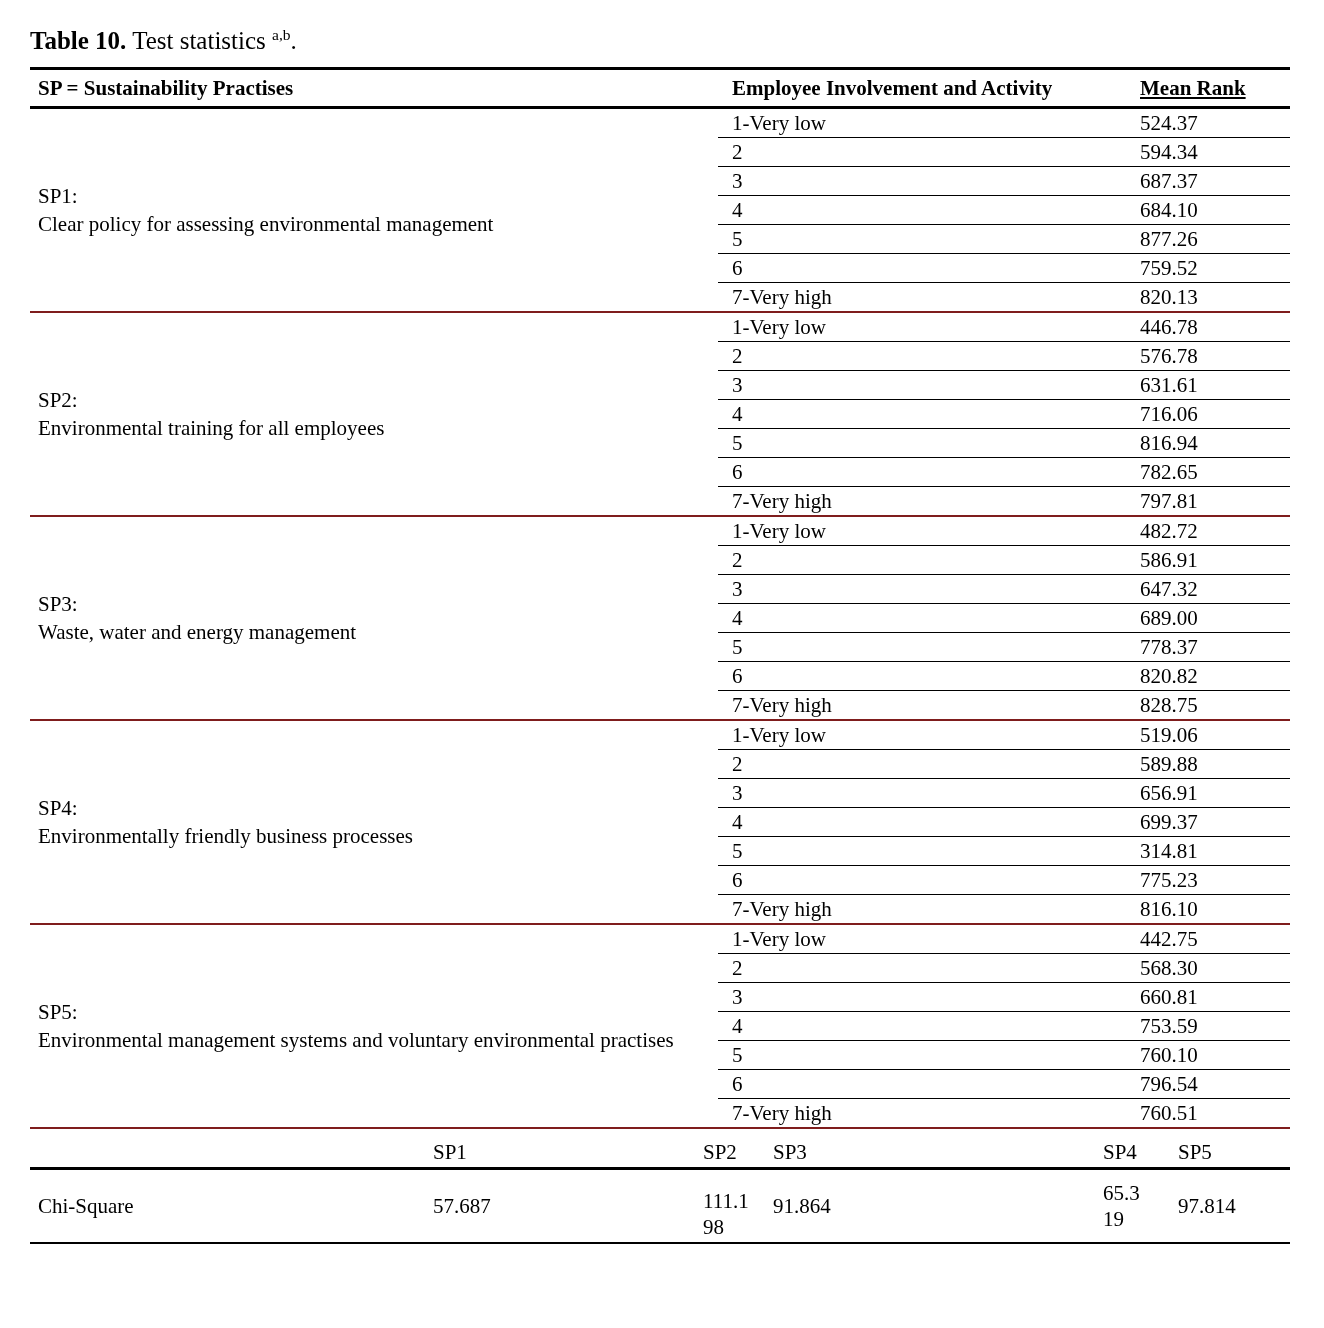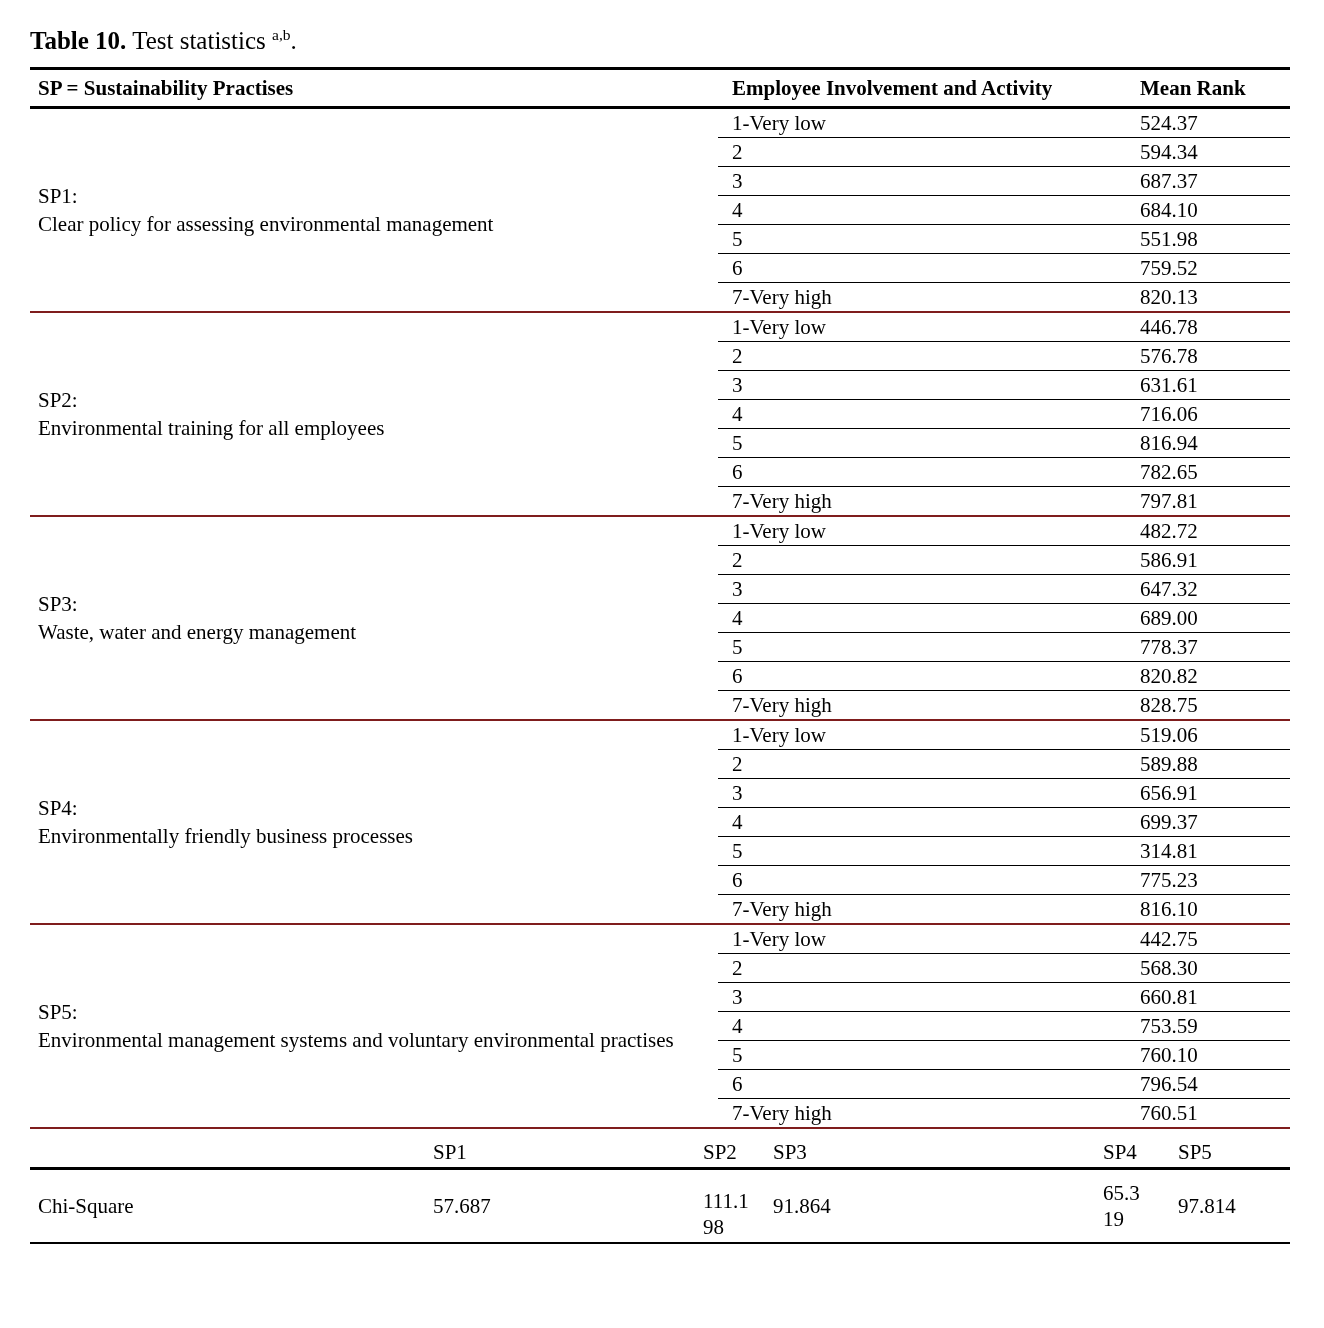--- a/index.html
+++ b/index.html
@@ -31,21 +31,21 @@
   table.main { border-top: 3px solid #000; }
   .main thead th {
     border-bottom: 3px solid #000;
     font-weight: 700;
     font-size: 21px;
     line-height: 26px;
     text-align: left;
     padding: 5px 0 5px 8px;
   }
   .main thead th.col-involvement { padding-left: 14px; }
-  .main thead th.col-rank { padding-left: 14px; }
+  .main thead th.col-rank { padding-left: 14px; text-decoration: underline; }
   .main td {
     font-size: 21px;
     line-height: 28px;
     padding: 0;
     vertical-align: middle;
     text-align: left;
   }
   .main td.level-cell, .main td.rank-cell { height: 28px; padding-left: 14px; }
   .main td.inner { border-bottom: 1.5px solid #000; }
   .main td.section-end { border-bottom: 2px solid #7f1d1d; }
@@ -116,21 +116,21 @@
         <tr>
           <td class="level-cell inner">3</td>
           <td class="rank-cell inner">687.37</td>
         </tr>
         <tr>
           <td class="level-cell inner">4</td>
           <td class="rank-cell inner">684.10</td>
         </tr>
         <tr>
           <td class="level-cell inner">5</td>
-          <td class="rank-cell inner">551.98</td>
+          <td class="rank-cell inner">877.26</td>
         </tr>
         <tr>
           <td class="level-cell inner">6</td>
           <td class="rank-cell inner">759.52</td>
         </tr>
         <tr>
           <td class="level-cell section-end">7-Very high</td>
           <td class="rank-cell section-end">820.13</td>
         </tr>
         <tr>

